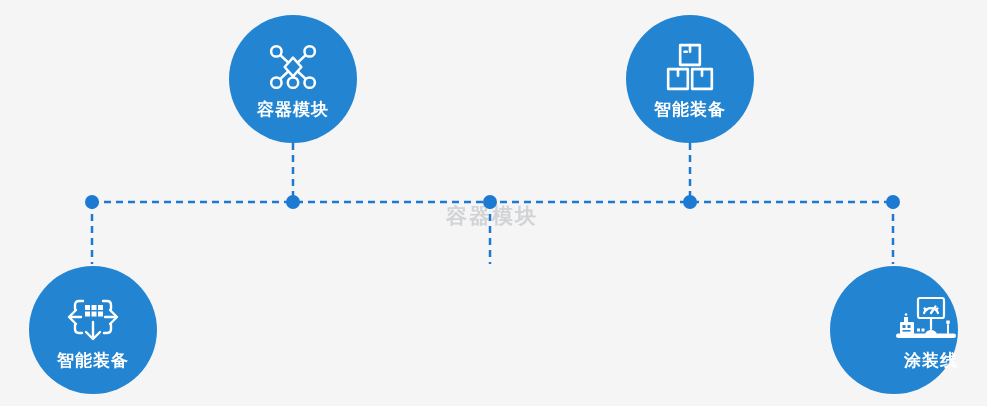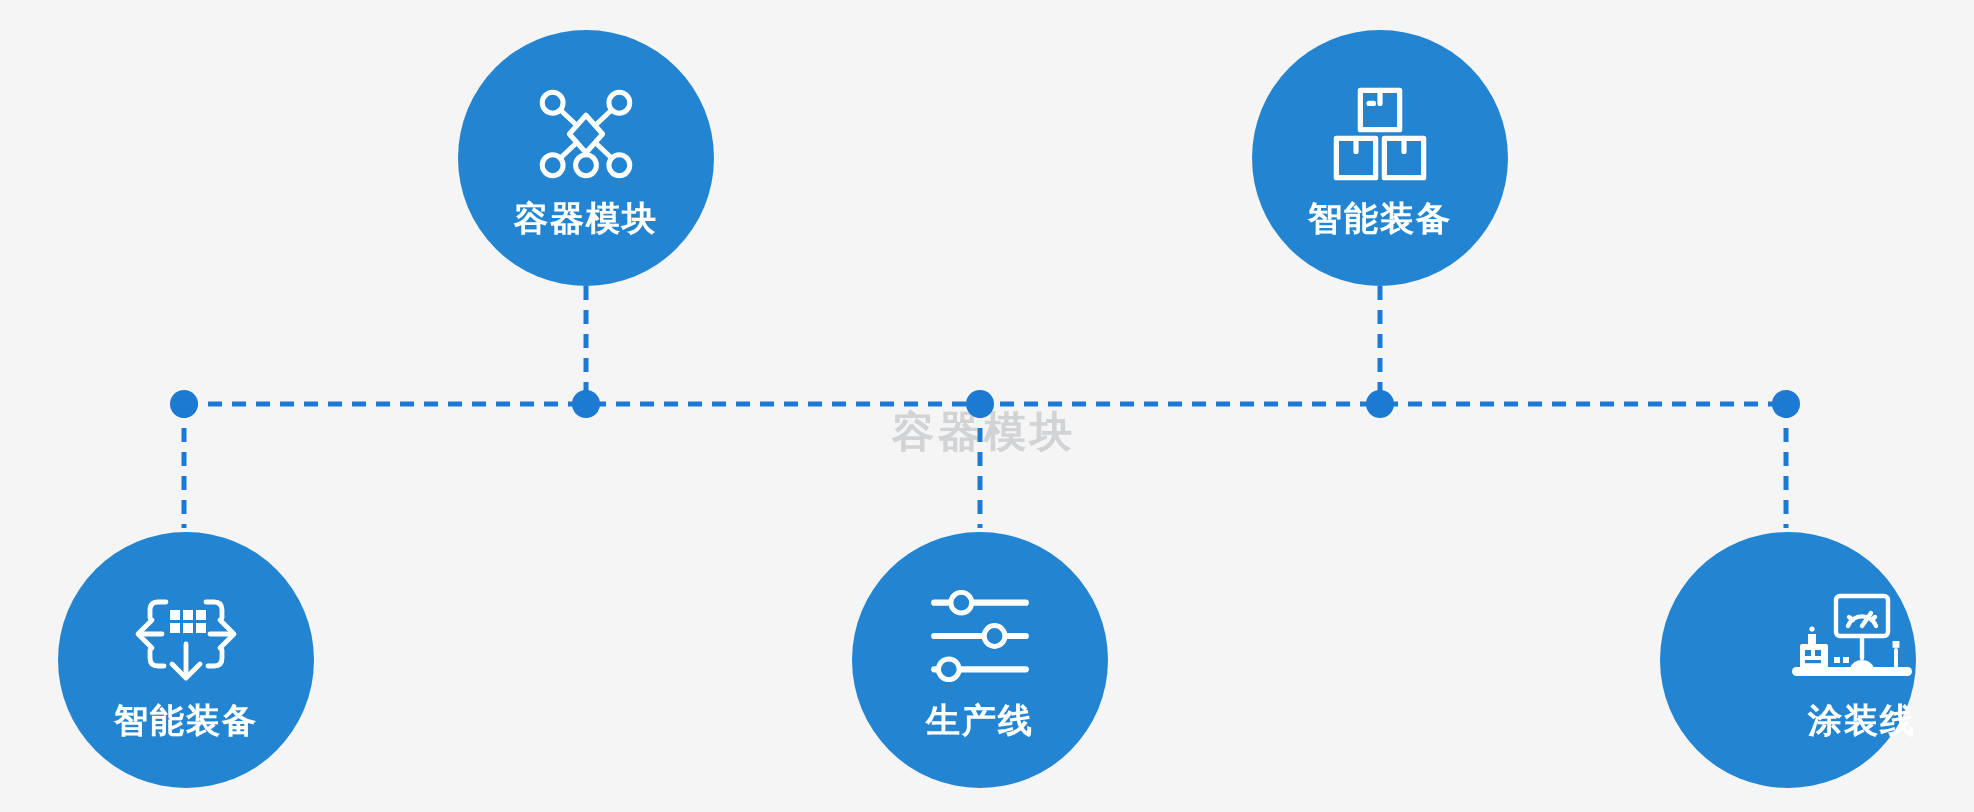--- a/index.html
+++ b/index.html
@@ -119,37 +119,20 @@
           <rect x="31" y="13" width="5" height="5"></rect>
           <rect x="18" y="19.5" width="5" height="5"></rect>
           <rect x="24.5" y="19.5" width="5" height="5"></rect>
           <rect x="31" y="19.5" width="5" height="5"></rect>
         </g>
       </svg>
     </span>
     <span class="label">智能装备</span>
   </div>
 
-  <div class="node" id="node-3">
-    <span class="icon">
-      <svg width="52" height="46" viewBox="0 0 50 44">
-        <g class="ic" stroke-width="3">
-          <line x1="3" y1="6" x2="47" y2="6"></line>
-          <line x1="3" y1="22" x2="47" y2="22"></line>
-          <line x1="3" y1="38" x2="47" y2="38"></line>
-        </g>
-        <g class="ic" stroke-width="2.4">
-          <circle cx="16" cy="6" r="5" fill="#2385d2"></circle>
-          <circle cx="32" cy="22" r="5" fill="#2385d2"></circle>
-          <circle cx="10" cy="38" r="5" fill="#2385d2"></circle>
-        </g>
-      </svg>
-    </span>
-    <span class="label">生产线</span>
-  </div>
 
   <div class="node" id="node-4">
     <span class="icon">
       <svg width="64" height="52" viewBox="0 0 64 52">
 
         <g class="ic" stroke-width="2.2">
           <rect x="24" y="6" width="26" height="20" rx="2"></rect>
           <path d="M30,21 A7.5,7.5 0 0 1 44,21"></path>
           <line x1="37" y1="21" x2="41.5" y2="14.5"></line>
           <line x1="30.5" y1="16.5" x2="32.5" y2="18"></line>

